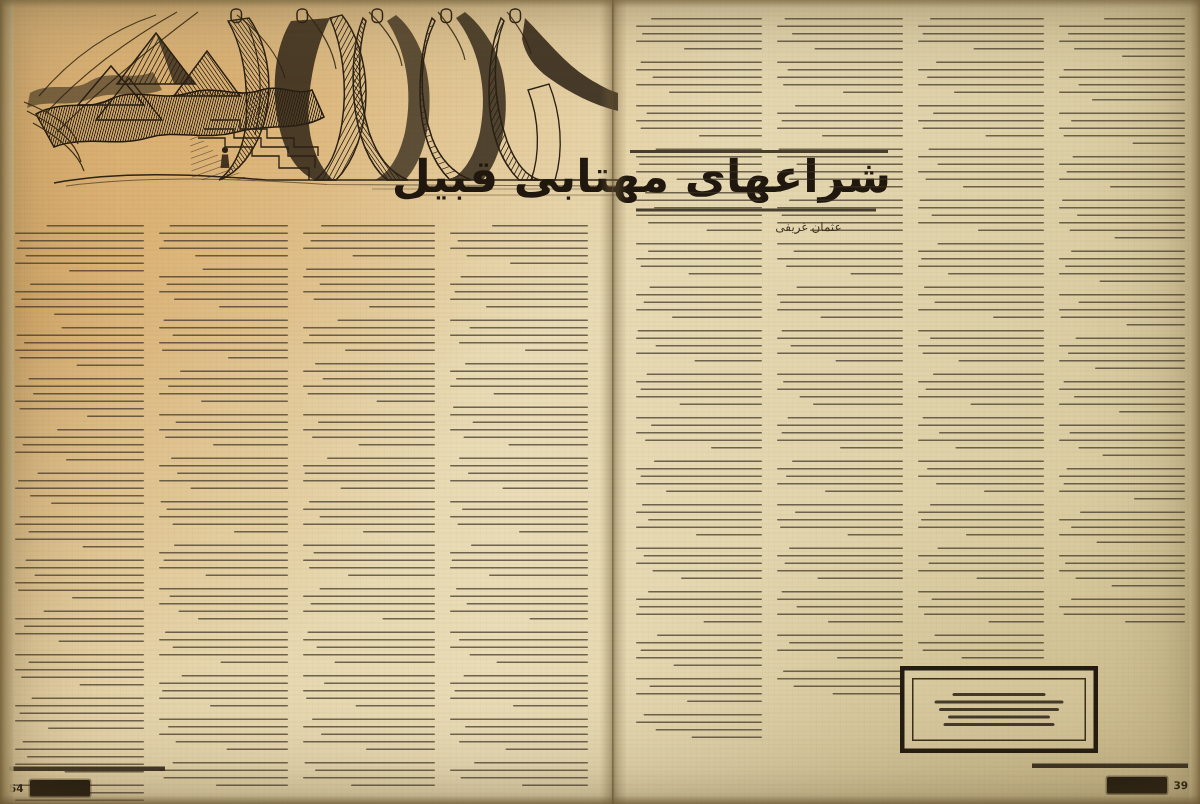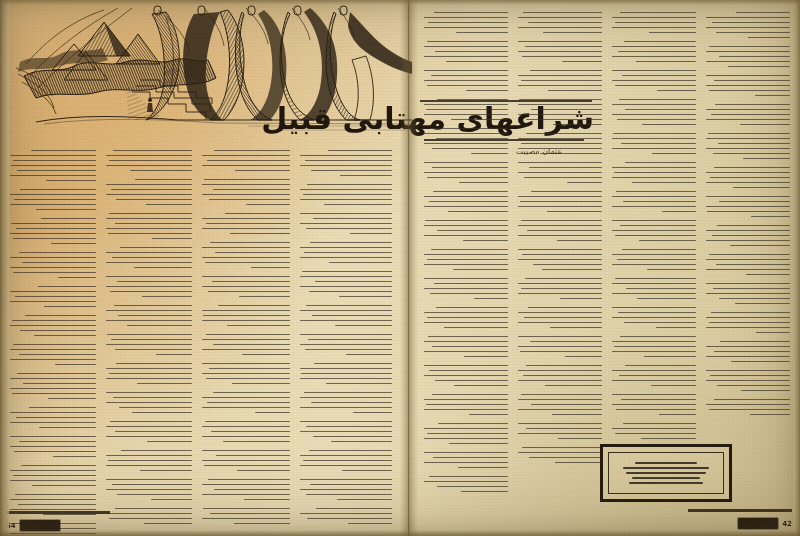--- a/index.html
+++ b/index.html
@@ -183,21 +183,21 @@
         <path d="M240 122 L 404 122"></path>
         <path d="M260 126 L 404 126"></path>
       </g>
     </svg>
     <span class="hidden-text">طرح: شراع‌ها و چادرهای قبیله</span>
   </div>
 
   <div class="rule" style="left:420px;top:100px;width:172px;height:2px;"></div>
   <div class="headline" style="left:414px;top:101px;width:180px;font-size:30px;line-height:36px;text-align:center;">شراعهای مهتابی قبیل</div>
   <div class="rule" style="left:424px;top:139px;width:160px;height:2px;"></div>
-  <div class="headline" style="left:500px;top:146px;width:78px;font-size:8px;line-height:11px;text-align:center;font-weight:normal;opacity:.85;">عثمان مصیبت</div>
+  <div class="headline" style="left:500px;top:146px;width:78px;font-size:8px;line-height:11px;text-align:center;font-weight:normal;opacity:.85;">عثمان غریفی</div>
 
   <div class="tblock" style="left:10px;top:150px;width:86px;">
     <div class="tline" style="width:76%"></div>
       <div class="tline" style="width:100%"></div>
     <div class="tline" style="width:96%"></div>
       <div class="tline" style="width:99%"></div>
     <div class="tline" style="width:92%"></div>
       <div class="tline" style="width:100%"></div>
     <div class="tline" style="width:58%"></div>
     <div class="para-gap"></div>
@@ -915,21 +915,21 @@
 
   <div class="logo-bar" style="left:6px;bottom:22px;width:104px;"></div>
   <div class="logo" style="left:6px;bottom:5px;">
     <div class="logo-mark" style="width:40px;"></div>
     <span class="logo-num">54</span>
     <span class="hidden-text">تماشا</span>
   </div>
 
   <div class="logo-bar" style="right:8px;bottom:24px;width:104px;"></div>
   <div class="logo" style="right:8px;bottom:7px;">
-    <span class="logo-num">42</span>
+    <span class="logo-num">39</span>
     <div class="logo-mark" style="width:40px;"></div>
     <span class="hidden-text">تماشا</span>
   </div>
 
   <div class="gutter"></div>
   <div class="gutter-line"></div>
   <div class="edge-l"></div>
   <div class="edge-r"></div>
   <div class="edge-t"></div>
   <div class="edge-b"></div>

